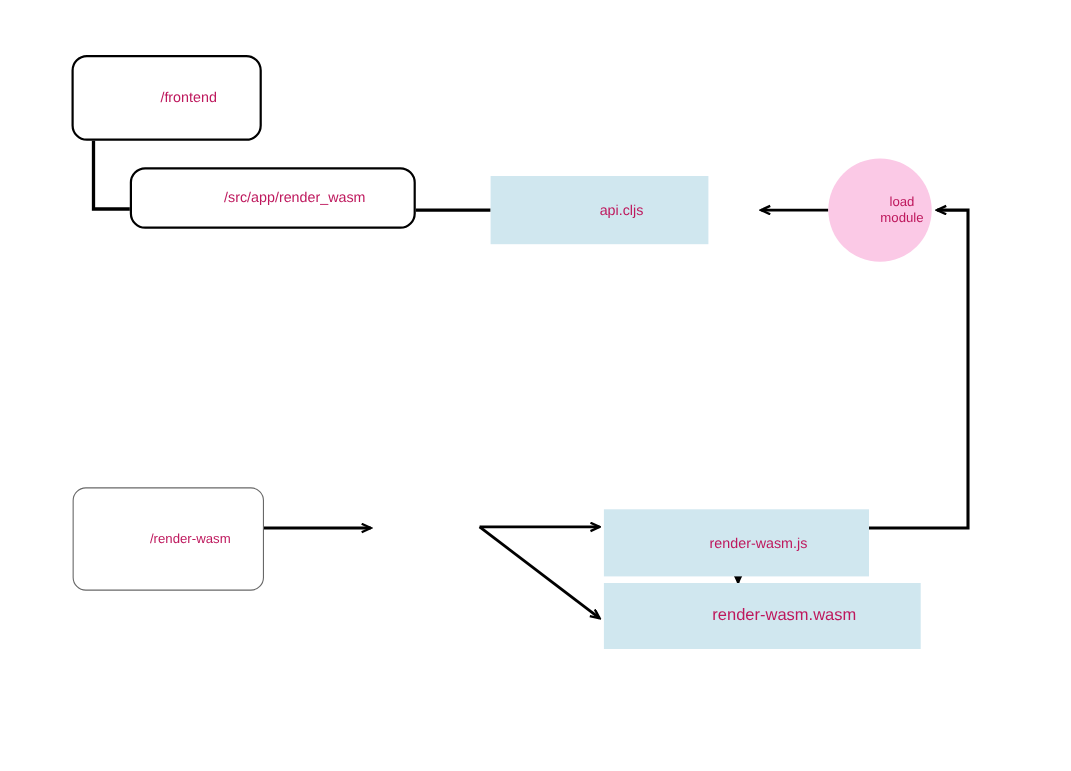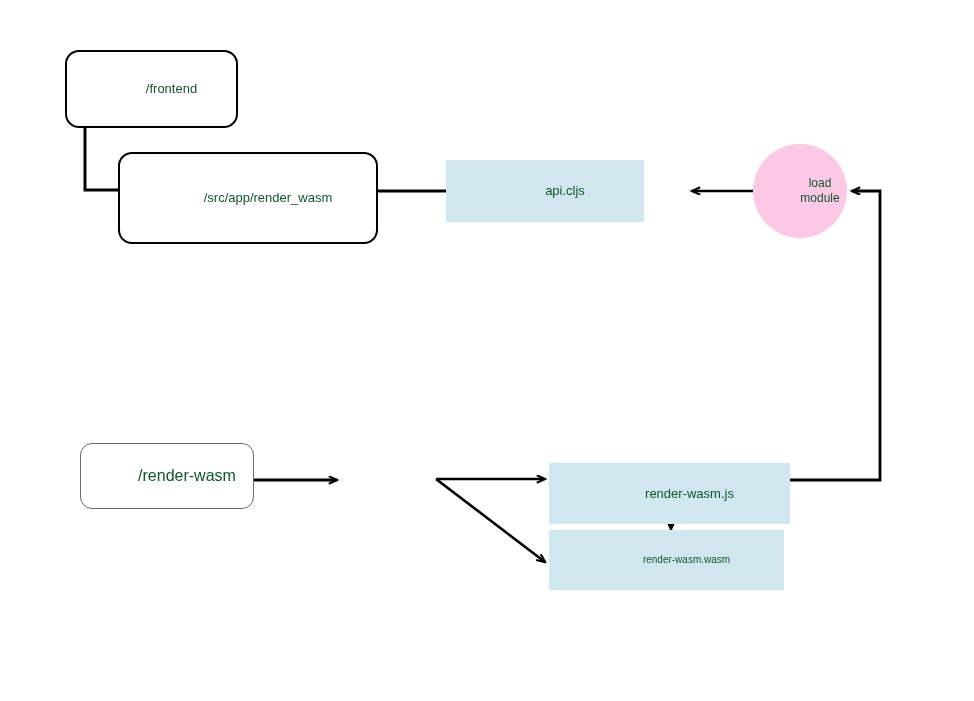--- a/index.html
+++ b/index.html
@@ -29,21 +29,21 @@
     pointer-events: none;
   }
   .node {
     position: absolute;
     display: flex;
     align-items: center;
     justify-content: center;
     text-align: center;
     box-sizing: border-box;
     line-height: 1.22;
-    color: #14532d;
+    color: #be185d;
     font-size: 13px;
     white-space: pre-line;
     z-index: 2;
     padding-left: 40px;
   }
   .node-rounded-dark {
     background: #ffffff;
     border: 2px solid #000000;
     border-radius: 14px;
   }
@@ -102,39 +102,39 @@
 
     <path fill="none" stroke="#000000" stroke-width="2.6" stroke-linecap="butt" marker-end="url(#arrowEnd)" d="M 436 479 L 545 562"></path>
 
     <path fill="none" stroke="#000000" stroke-width="2.2" stroke-linecap="butt" marker-start="url(#arrowStartSmall)" marker-end="url(#arrowEndSmall)" d="M 671 511 L 671 530"></path>
   </svg>
 
   <div class="node node-rounded-dark" id="node-frontend" style="left: 65px; top: 50px; width: 173px; height: 78px; font-size: 13px;">
     <span class="node-label">/frontend</span>
   </div>
 
-  <div class="node node-rounded-dark" id="node-src-app-render-wasm" style="left: 118px; top: 152px; width: 260px; height: 92px; font-size: 13px;">
+  <div class="node node-rounded-dark" id="node-src-app-render-wasm" style="left: 118px; top: 152px; width: 260px; height: 56px; font-size: 13px;">
     <span class="node-label">/src/app/render_wasm</span>
   </div>
 
   <div class="node node-rect-blue" id="node-api-cljs" style="left: 446px; top: 160px; width: 198px; height: 62px; font-size: 13px;">
     <span class="node-label">api.cljs</span>
   </div>
 
   <div class="node node-circle-pink" id="node-load-module" style="left: 753px; top: 144px; width: 94px; height: 94px; font-size: 12px; text-align: center;">
     <span class="node-label">load
 module</span>
   </div>
 
-  <div class="node node-rounded-gray" id="node-render-wasm-dir" style="left: 80px; top: 443px; width: 174px; height: 66px; font-size: 16px;">
+  <div class="node node-rounded-gray" id="node-render-wasm-dir" style="left: 66px; top: 443px; width: 174px; height: 94px; font-size: 12px;">
     <span class="node-label">/render-wasm</span>
   </div>
 
 
   <div class="node node-rect-blue" id="node-render-wasm-js" style="left: 549px; top: 463px; width: 241px; height: 61px; font-size: 13px;">
     <span class="node-label">render-wasm.js</span>
   </div>
 
-  <div class="node node-rect-blue" id="node-render-wasm-wasm" style="left: 549px; top: 530px; width: 235px; height: 60px; font-size: 10px;">
+  <div class="node node-rect-blue" id="node-render-wasm-wasm" style="left: 549px; top: 530px; width: 288px; height: 60px; font-size: 15px;">
     <span class="node-label">render-wasm.wasm</span>
   </div>
 
 </div>
 
 </body></html>

